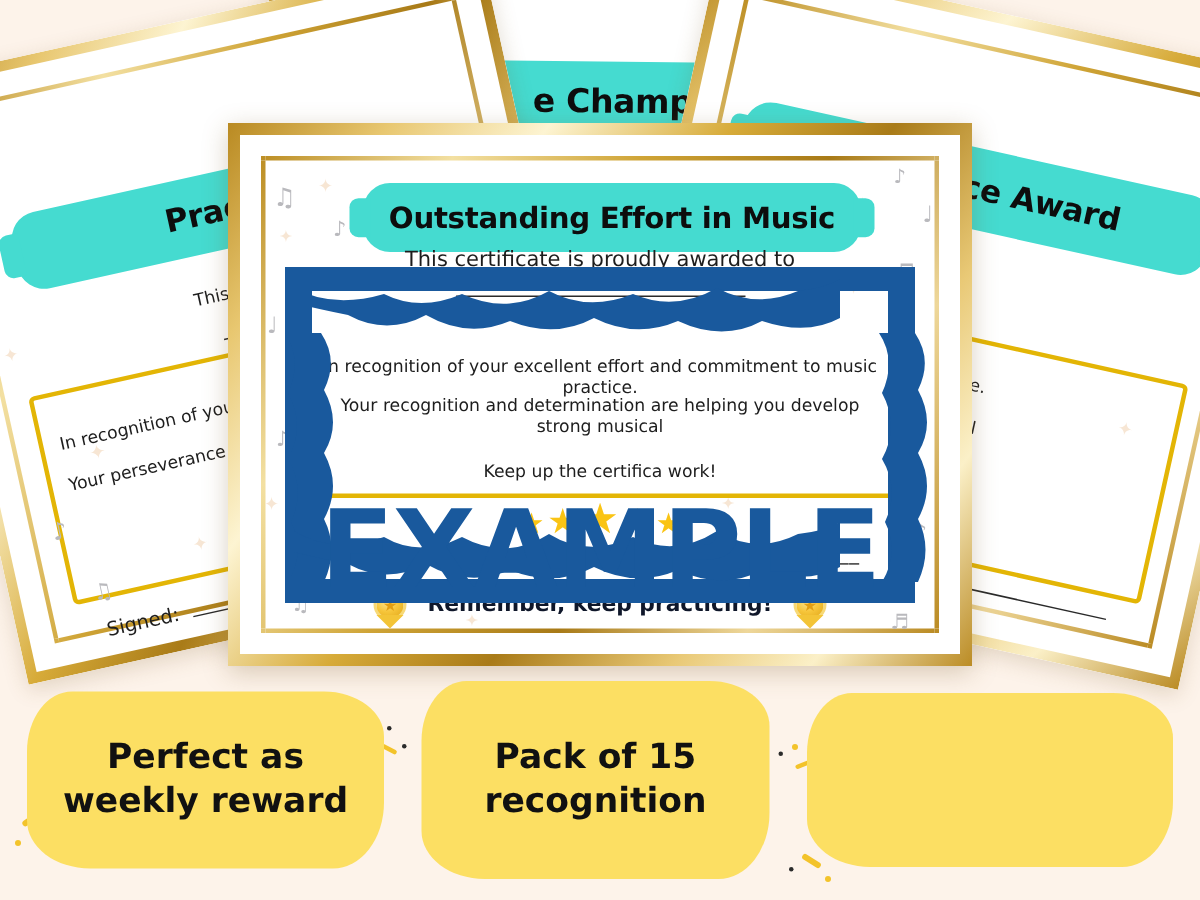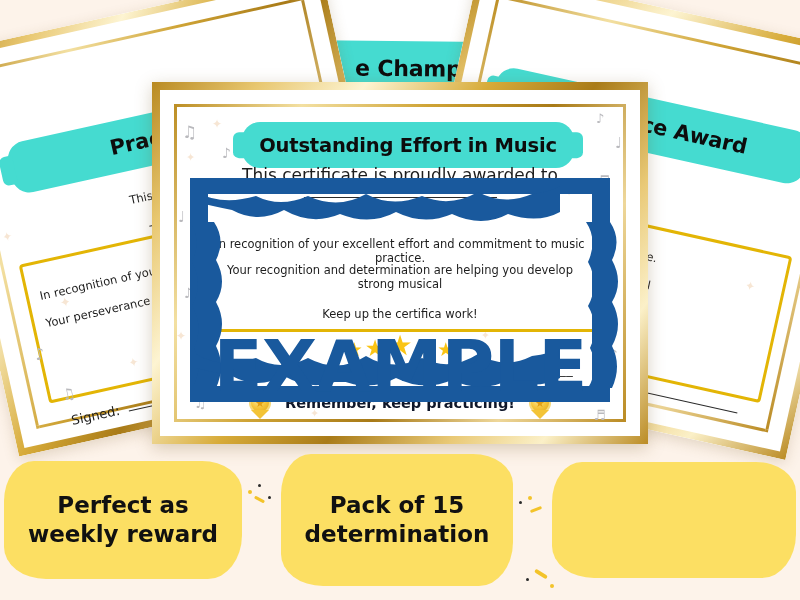--- a/index.html
+++ b/index.html
@@ -83,21 +83,21 @@
     left: 44px; top: 92px; right: 44px; height: 150px;
     border: 3px solid #e3b505;
     border-radius: 4px;
   }
   .body-line {
     position: absolute; left: 0; right: 0;
     text-align: center;
     font-family: "DejaVu Sans", sans-serif;
     color: #1d1d1d;
   }
-  #main-awarded { top: -20px; font-size: 17px; }
+  #main-awarded { top: -20px; font-size: 14px; }
   #main-namerule {
     position: absolute; left: 25%; right: 25%; top: 12px;
     border-bottom: 1.5px solid #2a2a2a;
   }
   #main-l1 { top: 52px; font-size: 11.5px; }
   #main-l2 { top: 78px; font-size: 11.5px; }
   #main-l3 { top: 96px; font-size: 11.5px; }
   #main-l4 { top: 122px; font-size: 11.5px; }
 
   
@@ -187,21 +187,21 @@
   .back-body { position: absolute; left: 38px; right: 38px; }
   .back-body .ln { font-size: 11.5px; color: #1d1d1d; text-align: center; margin-bottom: 14px; }
   .back-box { position: absolute; border: 3px solid #e3b505; border-radius: 4px; }
   .back-rule { position: absolute; border-bottom: 1.5px solid #2a2a2a; }
 
   
   #features {
     position: absolute; left: 0; right: 0; bottom: 10px;
     height: 140px;
     display: flex; align-items: center; justify-content: space-between;
-    padding: 0 4px;
+    padding: 0 18px;
     z-index: 80;
   }
   .pill {
     background: #fcdf63;
     border-radius: 30px 40px 34px 42px / 40px 30px 44px 32px;
     display: flex; align-items: center; justify-content: center;
     text-align: center;
     color: #111111;
     font-weight: 800;
     font-size: 23px;
@@ -397,21 +397,21 @@
   <div id="features">
     <div class="pill" id="pill-0">
       <div>
         <div>Perfect as</div>
         <div>weekly reward</div>
       </div>
     </div>
     <div class="pill" id="pill-1">
       <div>
         <div>Pack of 15</div>
-        <div>determination</div>
+        <div>recognition</div>
       </div>
     </div>
     <div class="pill" id="pill-2">
       <div>
       </div>
     </div>
   </div>
 
   <div class="confetti" style="left:248px; bottom:110px;">
     <span class="cdot" style="width:4px;height:4px;background:#f3c32a;left:0;top:0;"></span>

